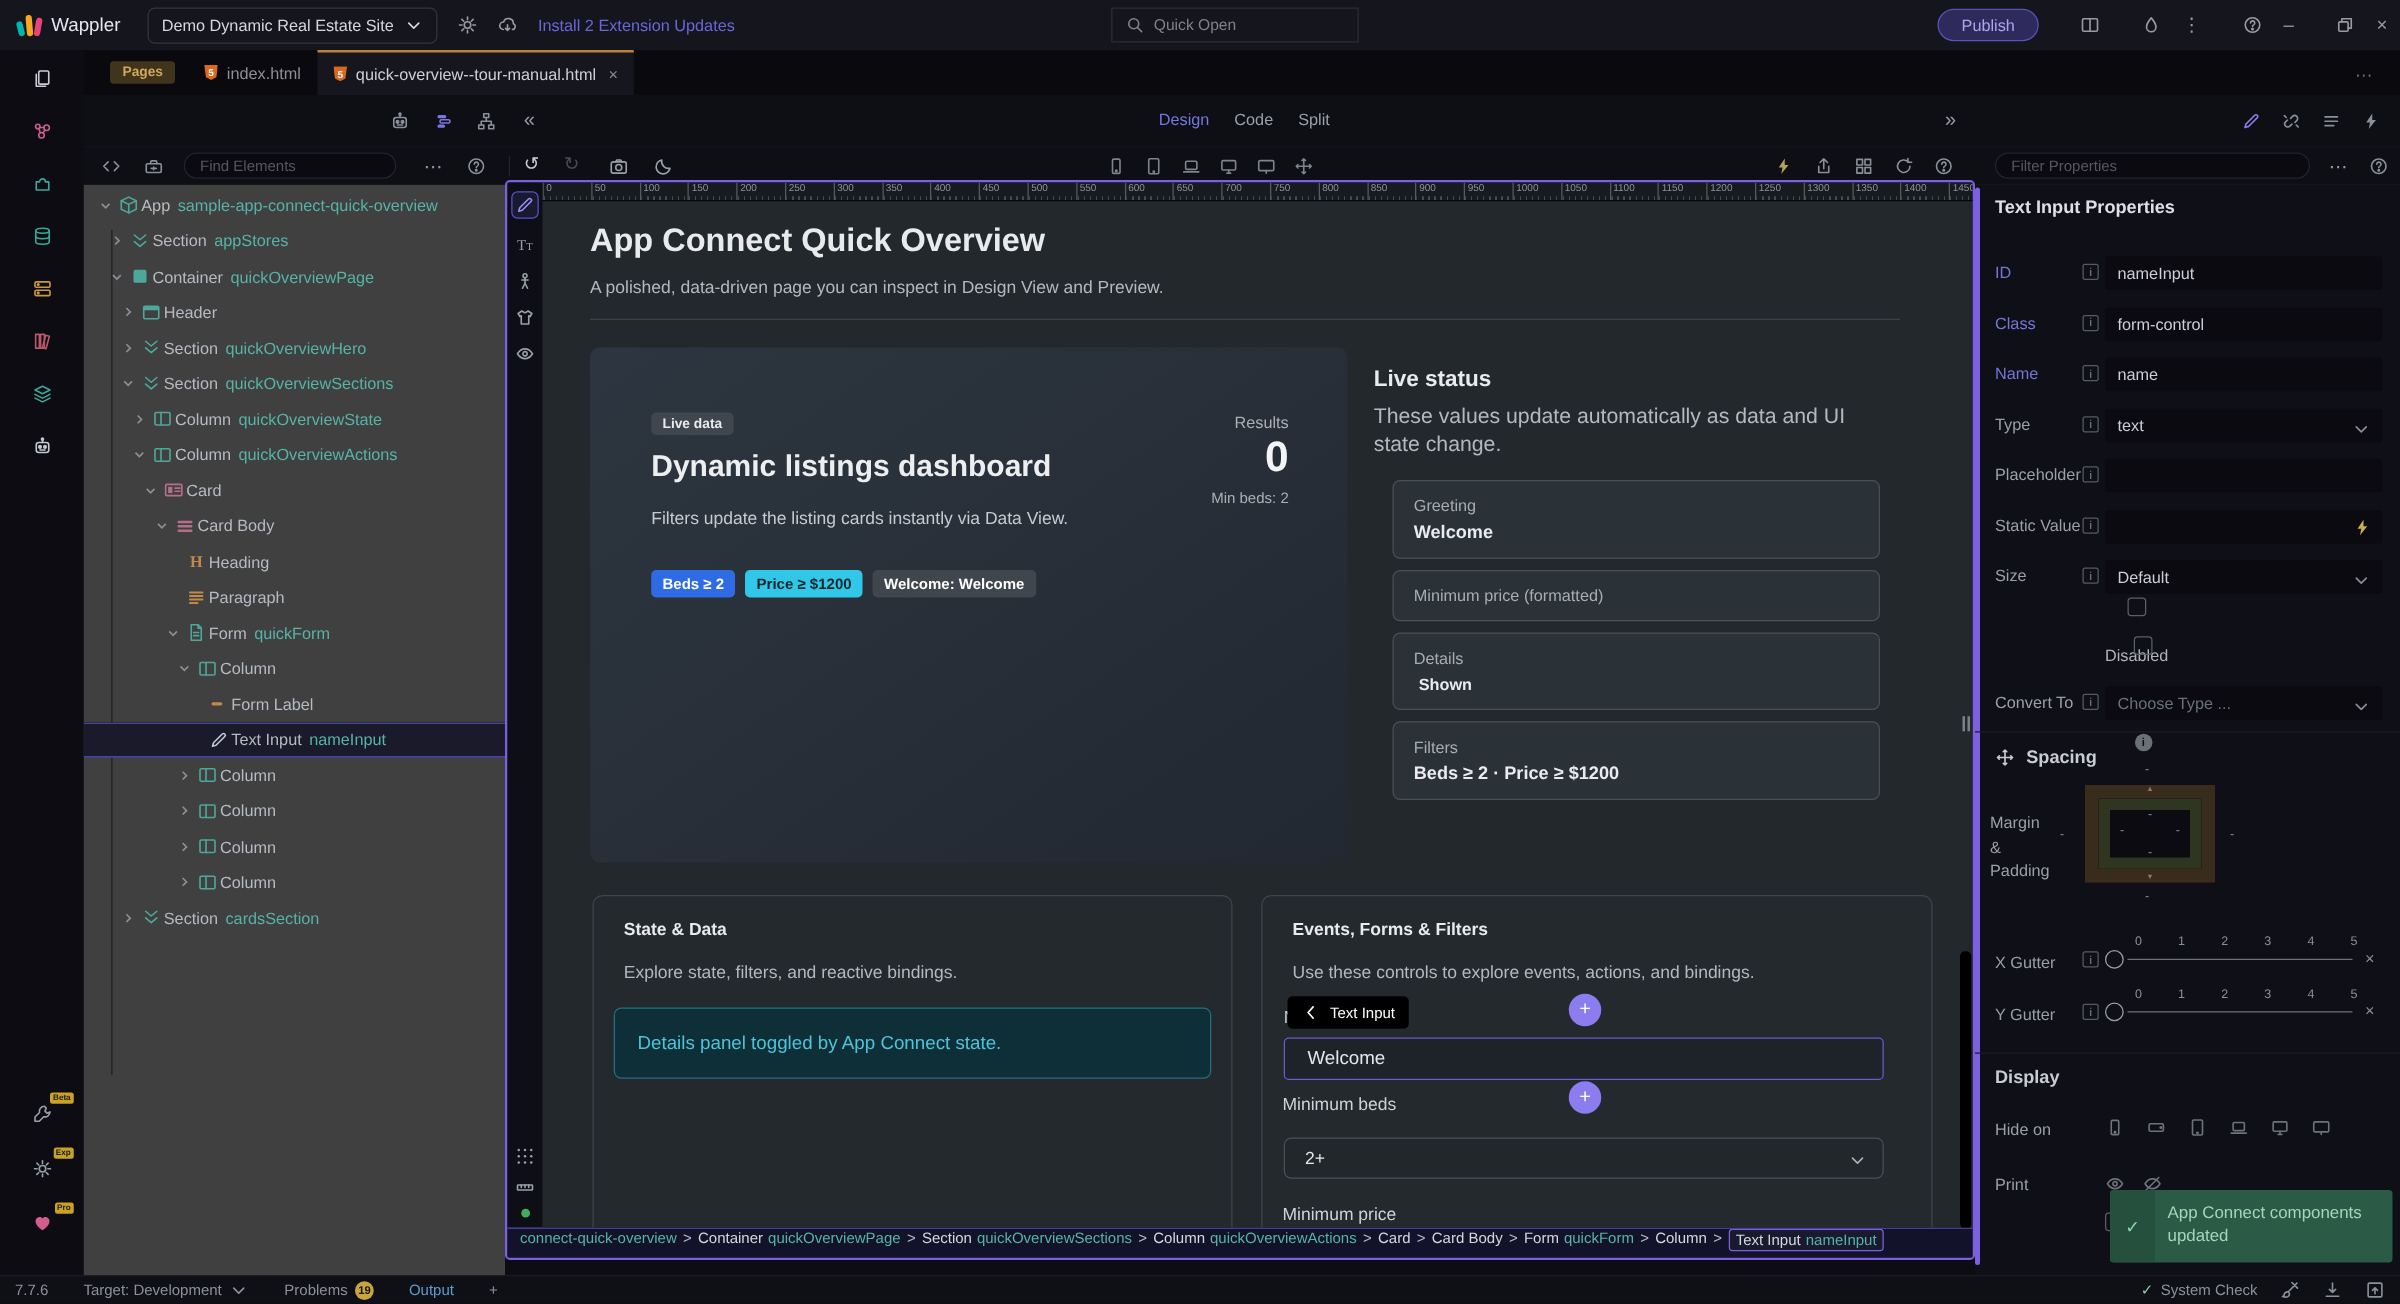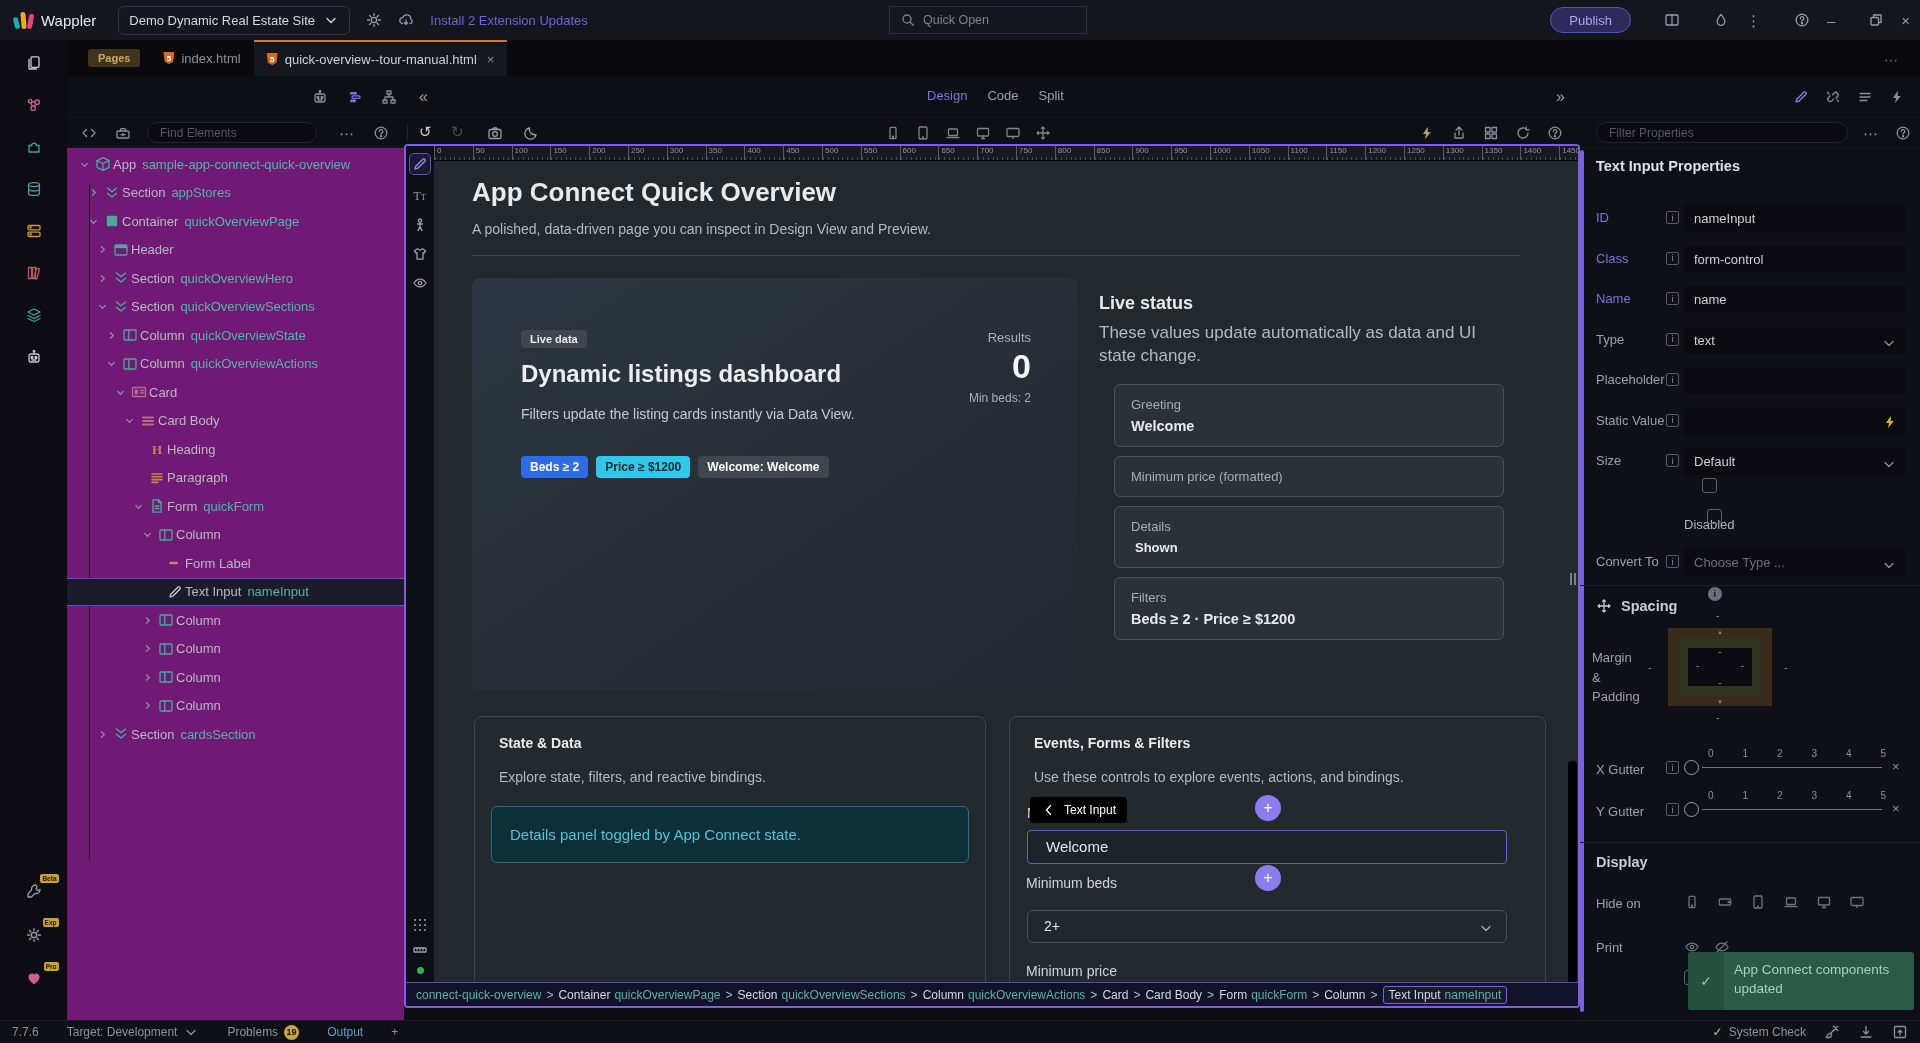--- a/index.html
+++ b/index.html
@@ -54,21 +54,21 @@
 
   
   .leftstrip { position:absolute; left:0; top:40px; width:67px; height:980px; background:#0c0c12; display:flex;
     flex-direction:column; align-items:center; padding-top:10px; gap:16px; }
   .strip-item { position:relative; width:26px; height:26px; display:flex; align-items:center; justify-content:center; }
   .strip-badge { position:absolute; right:-12px; top:-4px; background:#c9a227; color:#1a1a1a; font-size:6.5px;
     font-weight:bold; border-radius:2px; padding:1px 2px; }
   .strip-bottom { margin-top:auto; margin-bottom:28px; display:flex; flex-direction:column; gap:18px; align-items:center; }
 
   
-  .treepanel { position:absolute; left:67px; top:148px; width:337px; height:872px; background:#701a75;
+  .treepanel { position:absolute; left:67px; top:148px; width:337px; height:872px; background:#404040;
     font-size:13px; overflow:hidden; padding-top:2px; }
   .tguide { position:absolute; left:22px; top:36px; width:1px; height:676px; background:#1d1d28; }
   .trow { position:relative; height:28.5px; display:flex; align-items:center; white-space:nowrap; }
   .trow .chev { width:15px; color:#8a8f98; flex:0 0 15px; }
   .trow .ticon { width:21px; flex:0 0 21px; }
   .trow .ttype { color:#b6bac2; margin-right:6px; }
   .trow .tid { color:#56b3a7; }
   .trow.sel { background:#1a1a2a; box-shadow: inset 0 1px 0 #5553cf, inset 0 -1px 0 #5553cf; }
   .tint-teal { color:#4da79b; } .tint-pink { color:#b56f8a; } .tint-orange { color:#c08a4a; } .tint-light { color:#c3c7cf; }
 
@@ -135,21 +135,21 @@
   .ev-minbeds { position:absolute; left:16px; top:158px; font-size:14px; color:#cfd3d8; }
   .ev-select { position:absolute; left:17px; top:193px; width:480px; height:33px; border:1px solid #4a5056;
     border-radius:6px; background:#22272c; color:#e4e7ea; font-size:14px; line-height:31px; padding-left:16px; }
   .ev-select .icon { position:absolute; right:12px; top:9px; color:#aab0b6; }
   .ev-minprice { position:absolute; left:16px; top:246px; font-size:14px; color:#cfd3d8; }
 
   .pg-scrollthumb { position:absolute; right:1px; top:600px; width:9px; height:222px; background:#000; border-radius:4px; }
   .resize-handle { position:absolute; right:2px; top:412px; display:flex; gap:2px; }
   .resize-handle i { width:2px; height:12px; background:#7a8088; display:block; }
 
-  .crumbbar { height:24px; background:#12122a; border-top:1px solid #584ab0; display:flex; align-items:center;
+  .crumbbar { height:24px; background:#12122a; border-top:1px solid #584ab0; display:flex; align-items:flex-start;
     font-size:12px; padding:0 6px; white-space:nowrap; overflow:hidden; color:#c6cad0; }
   .crumb-type { color:#d5d8dd; } .crumb-id { color:#56b3a7; margin-left:4px; }
   .crumb-sep { margin:0 5px; color:#b8bcc4; }
   .crumb-sel { border:1px solid #7b61e0; background:#191930; border-radius:3px; padding:1px 5px; display:inline-flex; }
 
   
   .props { position:absolute; left:1580px; top:148px; width:340px; height:872px; background:#0f0f17; overflow:hidden; }
   .props-scroll { position:absolute; left:0; top:2px; width:4px; height:862px; background:#7b61e0; border-radius:2px; }
   .props-title { position:absolute; left:16px; top:10px; font-size:14.5px; font-weight:bold; color:#dde0e5; }
   .prow { position:absolute; left:0; width:340px; height:40px; }

